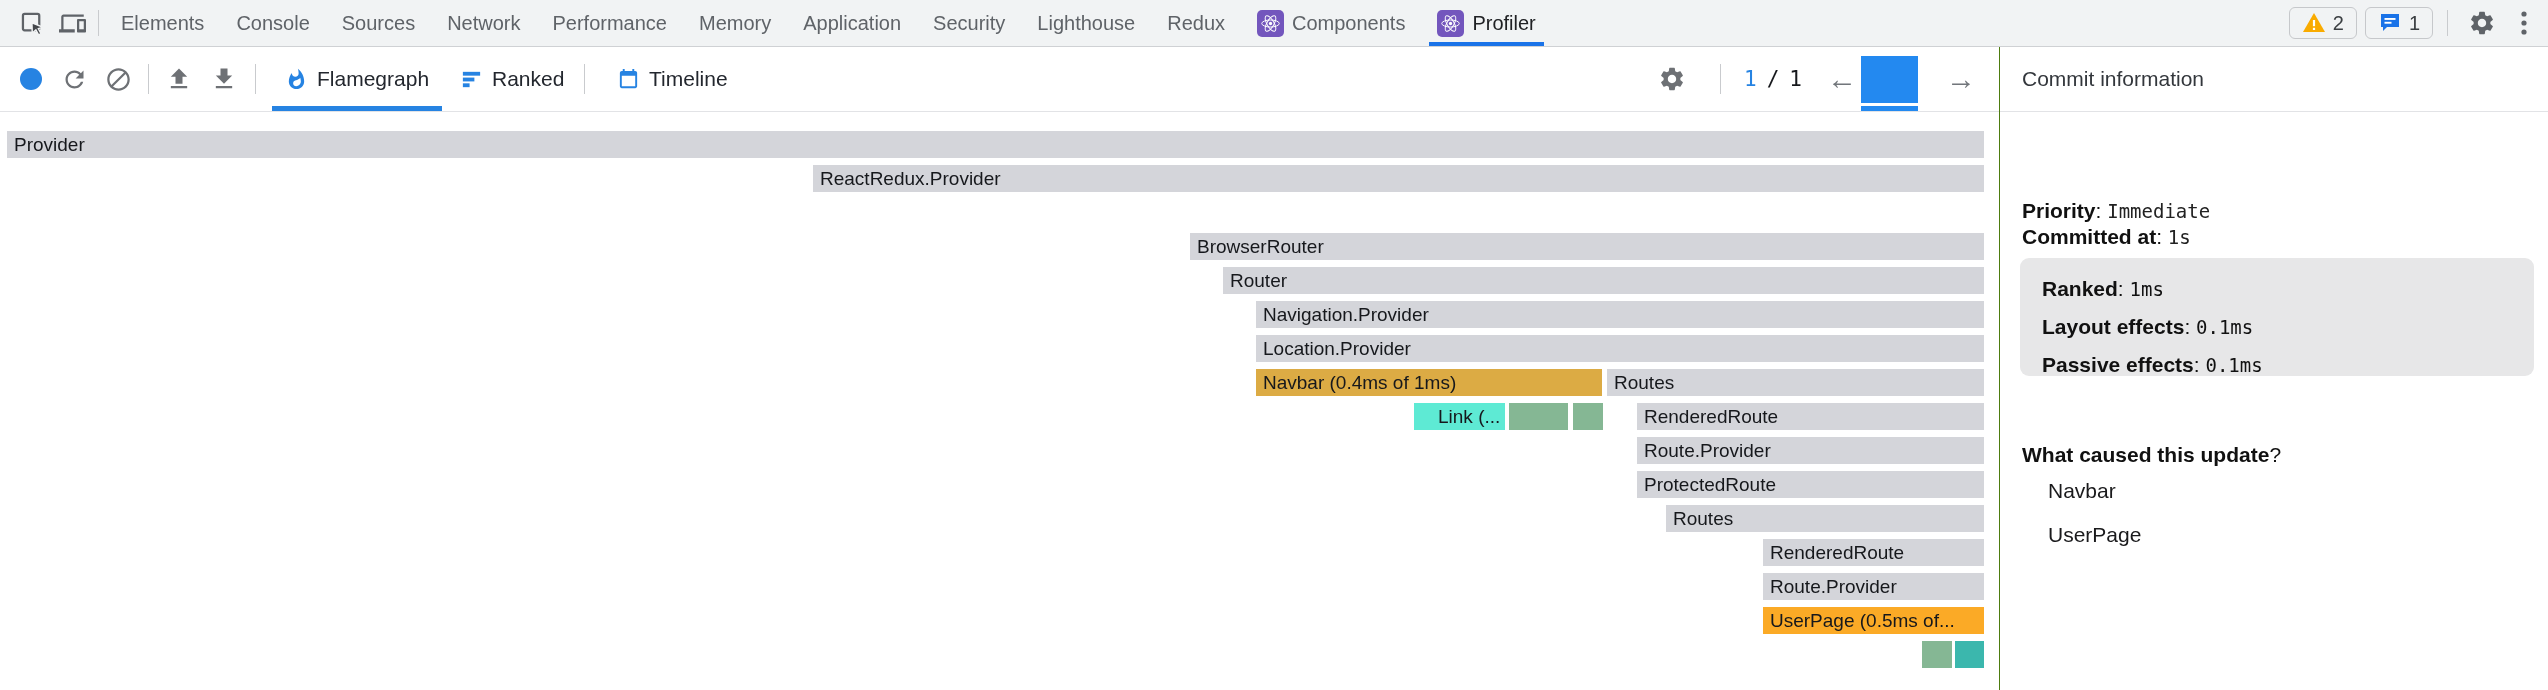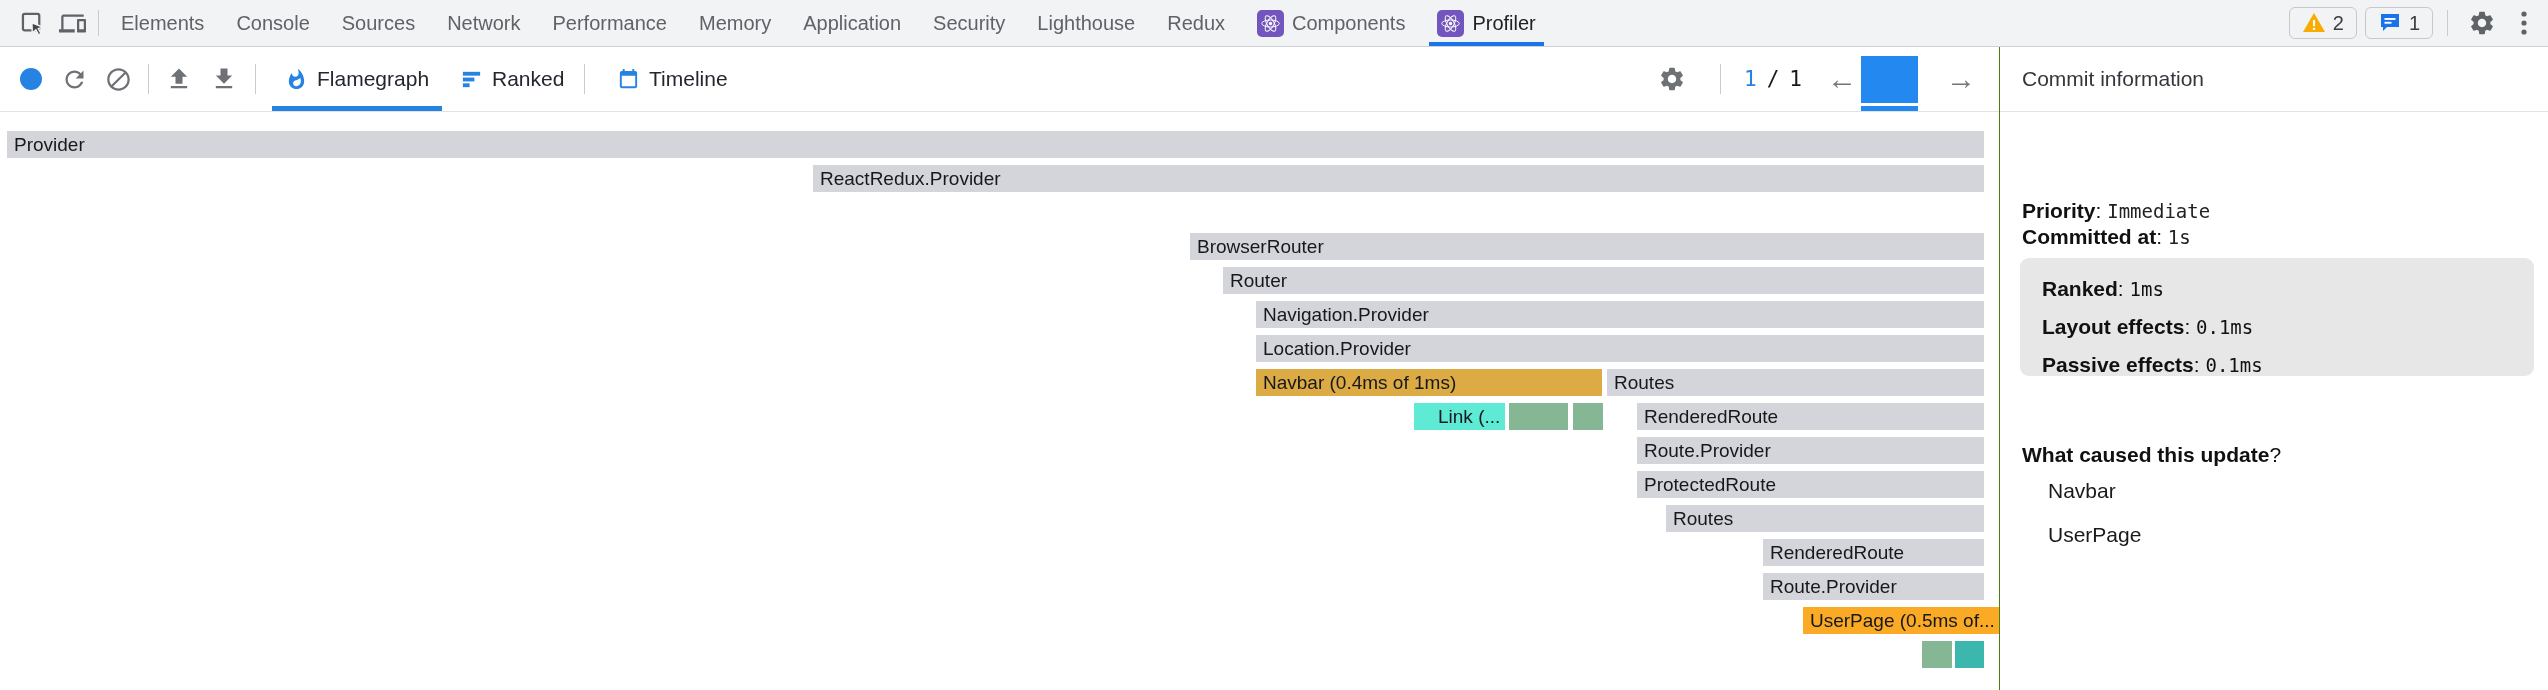--- a/index.html
+++ b/index.html
@@ -40,21 +40,21 @@
   .commit-bar { position:absolute; background:#2389f0; cursor:pointer; }
 
   
   .flame { position:absolute; left:0; top:66px; width:1999px; height:577px; background:#fff; }
   .bar { position:absolute; height:27px; line-height:27px; font-size:19px; color:#16181c;
     padding-left:7px; overflow:hidden; white-space:nowrap; cursor:pointer; }
   .c-gray { background:#d4d5da; }
   .c-yellow { background:#dcab44; }
   .c-olive { background:#5eead4;padding-left:24px; }
   .c-green { background:#85b794; }
-  .c-amber { background:#fbaa26;margin-left:40px; }
+  .c-amber { background:#fbaa26; }
   .c-teal { background:#3bb7ad; }
 
   
   .rpanel { position:absolute; left:1999px; top:47px; width:549px; height:643px;
     background:#fff; border-left:1px solid #4d7c0f; }
   .rp-header { position:absolute; left:0; top:0; width:100%; height:65px; border-bottom:1px solid #e2e3e6;
     display:flex; align-items:center; padding-left:22px; font-size:21px; color:#33373c; }
   .rp-line { position:absolute; left:22px; font-size:21px; color:#111; white-space:nowrap; }
   .rp-line .b { font-weight:bold; }
   .rp-line .mono { font-size:19px; color:#222; }

